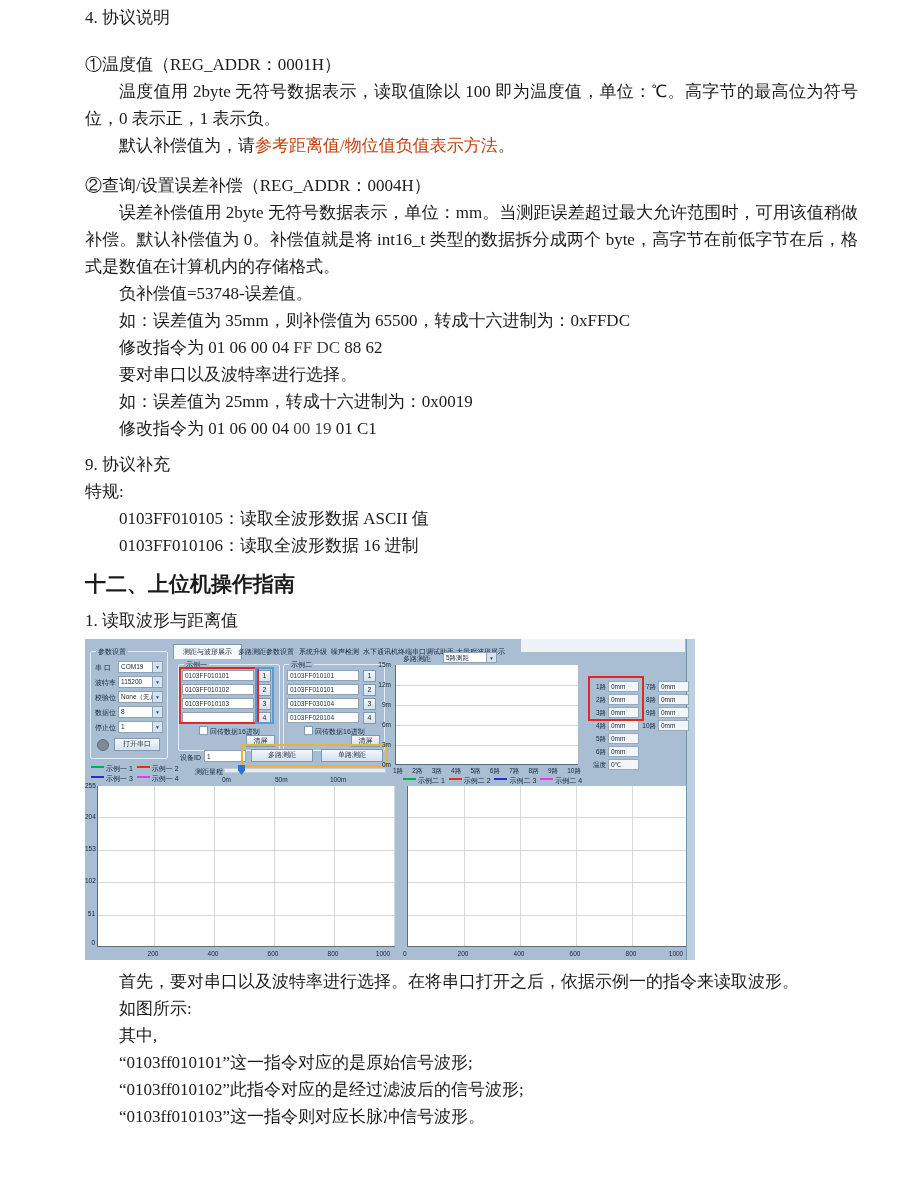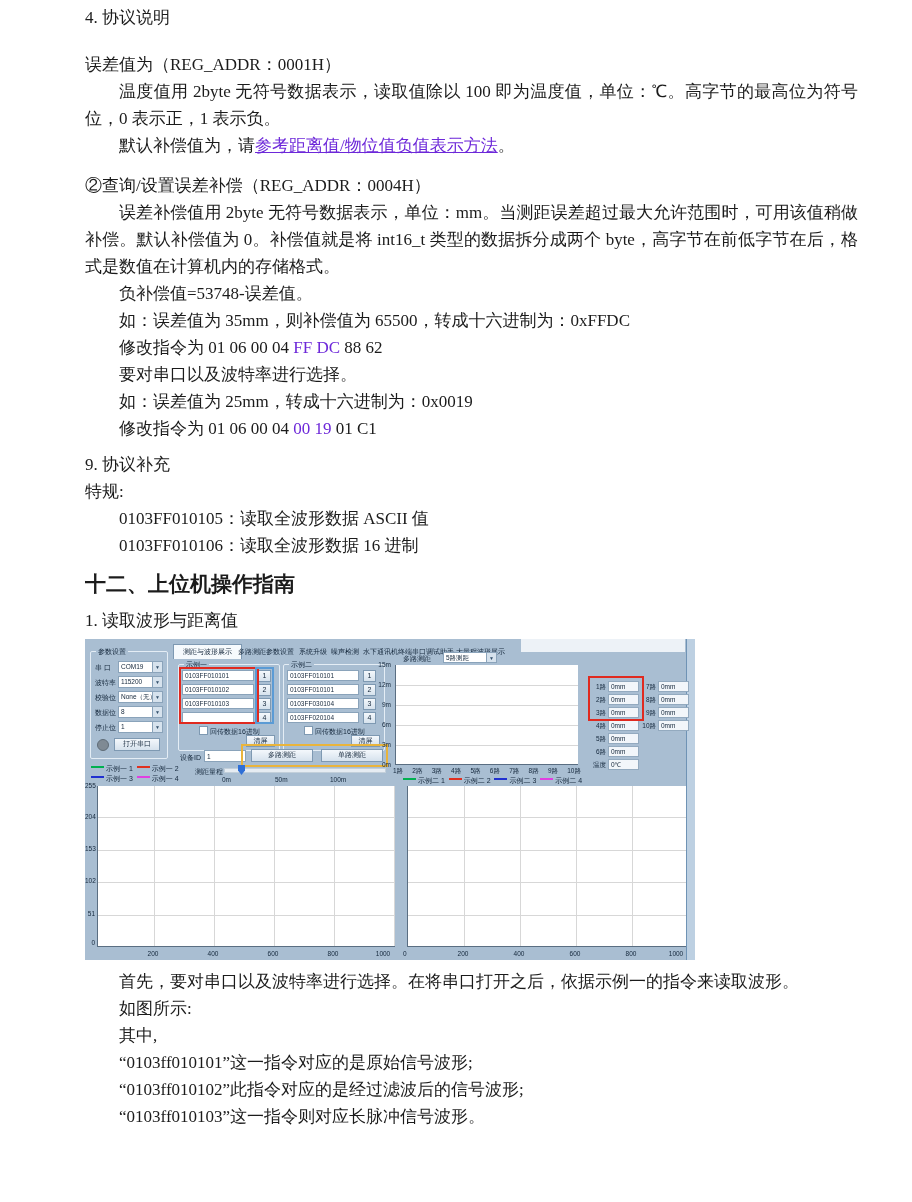--- a/index.html
+++ b/index.html
@@ -3,22 +3,22 @@
 <meta charset="utf-8">
 <style>
   html,body{margin:0;padding:0;}
   body{width:912px;height:1202px;background:#ffffff;font-family:"Liberation Serif",serif;color:#1b1b1b;overflow:hidden;}
   .page-header{padding-top:56px;text-align:center;font-size:15px;}
   .content{margin:4px 54px 0 85px;font-size:17px;line-height:27px;text-align:justify;}
   .content2{margin:0 54px 0 85px;font-size:17px;line-height:27px;text-align:justify;}
   p{margin:0;}
   .g1{height:20px}.g2{height:13px}.g3{height:9px}
   .ind{text-indent:2em;}
-  .red{color:#6d28d9;}
-  .link{color:#6d28d9;text-decoration:underline;cursor:pointer;}
+  .red{color:#404040;}
+  .link{color:#c2410c;cursor:pointer;}
   .h12{font-family:"Liberation Sans",sans-serif;font-weight:bold;font-size:21px;line-height:30px;margin:10px 0 8px 0;text-align:left;}
 
   
   .app{position:relative;width:610px;height:321px;margin:5px 0 8px 0;background:#a9bed2;
        font-family:"Liberation Sans",sans-serif;color:#13263a;overflow:hidden;}
   .abs{position:absolute;}
   .lbl{position:absolute;font-size:7px;line-height:9px;white-space:nowrap;}
   .grp{position:absolute;border:1px solid #e4edf5;border-radius:2px;}
   .gtitle{position:absolute;top:-5px;left:5px;background:#a9bed2;padding:0 2px;font-size:7px;line-height:9px;white-space:nowrap;}
   .tin{position:absolute;background:#fff;border:1px solid #8aa3ba;font-size:6.5px;line-height:9px;padding:0 0 0 2px;color:#16283c;
@@ -52,21 +52,21 @@
        clip-path:polygon(0 0,100% 0,100% 55%,50% 100%,0 55%);}
 </style>
 </head>
 <body>
 
 <div>
 
   <div class="content">
     <p>4. 协议说明</p>
     <div class="g1"></div>
-    <p>误差值为（REG_ADDR：0001H）</p>
+    <p>①温度值（REG_ADDR：0001H）</p>
     <p class="ind">温度值用 2byte 无符号数据表示，读取值除以 100 即为温度值，单位：℃。高字节的最高位为符号位，0 表示正，1 表示负。</p>
     <p class="ind"><span>默认补偿值为，请</span><a class="link">参考距离值/物位值负值表示方法</a><span>。</span></p>
     <div class="g2"></div>
     <p>②查询/设置误差补偿（REG_ADDR：0004H）</p>
     <p class="ind">误差补偿值用 2byte 无符号数据表示，单位：mm。当测距误差超过最大允许范围时，可用该值稍做补偿。默认补偿值为 0。补偿值就是将 int16_t 类型的数据拆分成两个 byte，高字节在前低字节在后，格式是数值在计算机内的存储格式。</p>
     <p class="ind">负补偿值=53748-误差值。</p>
     <p class="ind">如：误差值为 35mm，则补偿值为 65500，转成十六进制为：0xFFDC</p>
     <p class="ind"><span>修改指令为 01 06 00 04 </span><span class="red">FF DC</span><span> 88 62</span></p>
     <p class="ind">要对串口以及波特率进行选择。</p>
     <p class="ind">如：误差值为 25mm，转成十六进制为：0x0019</p>

